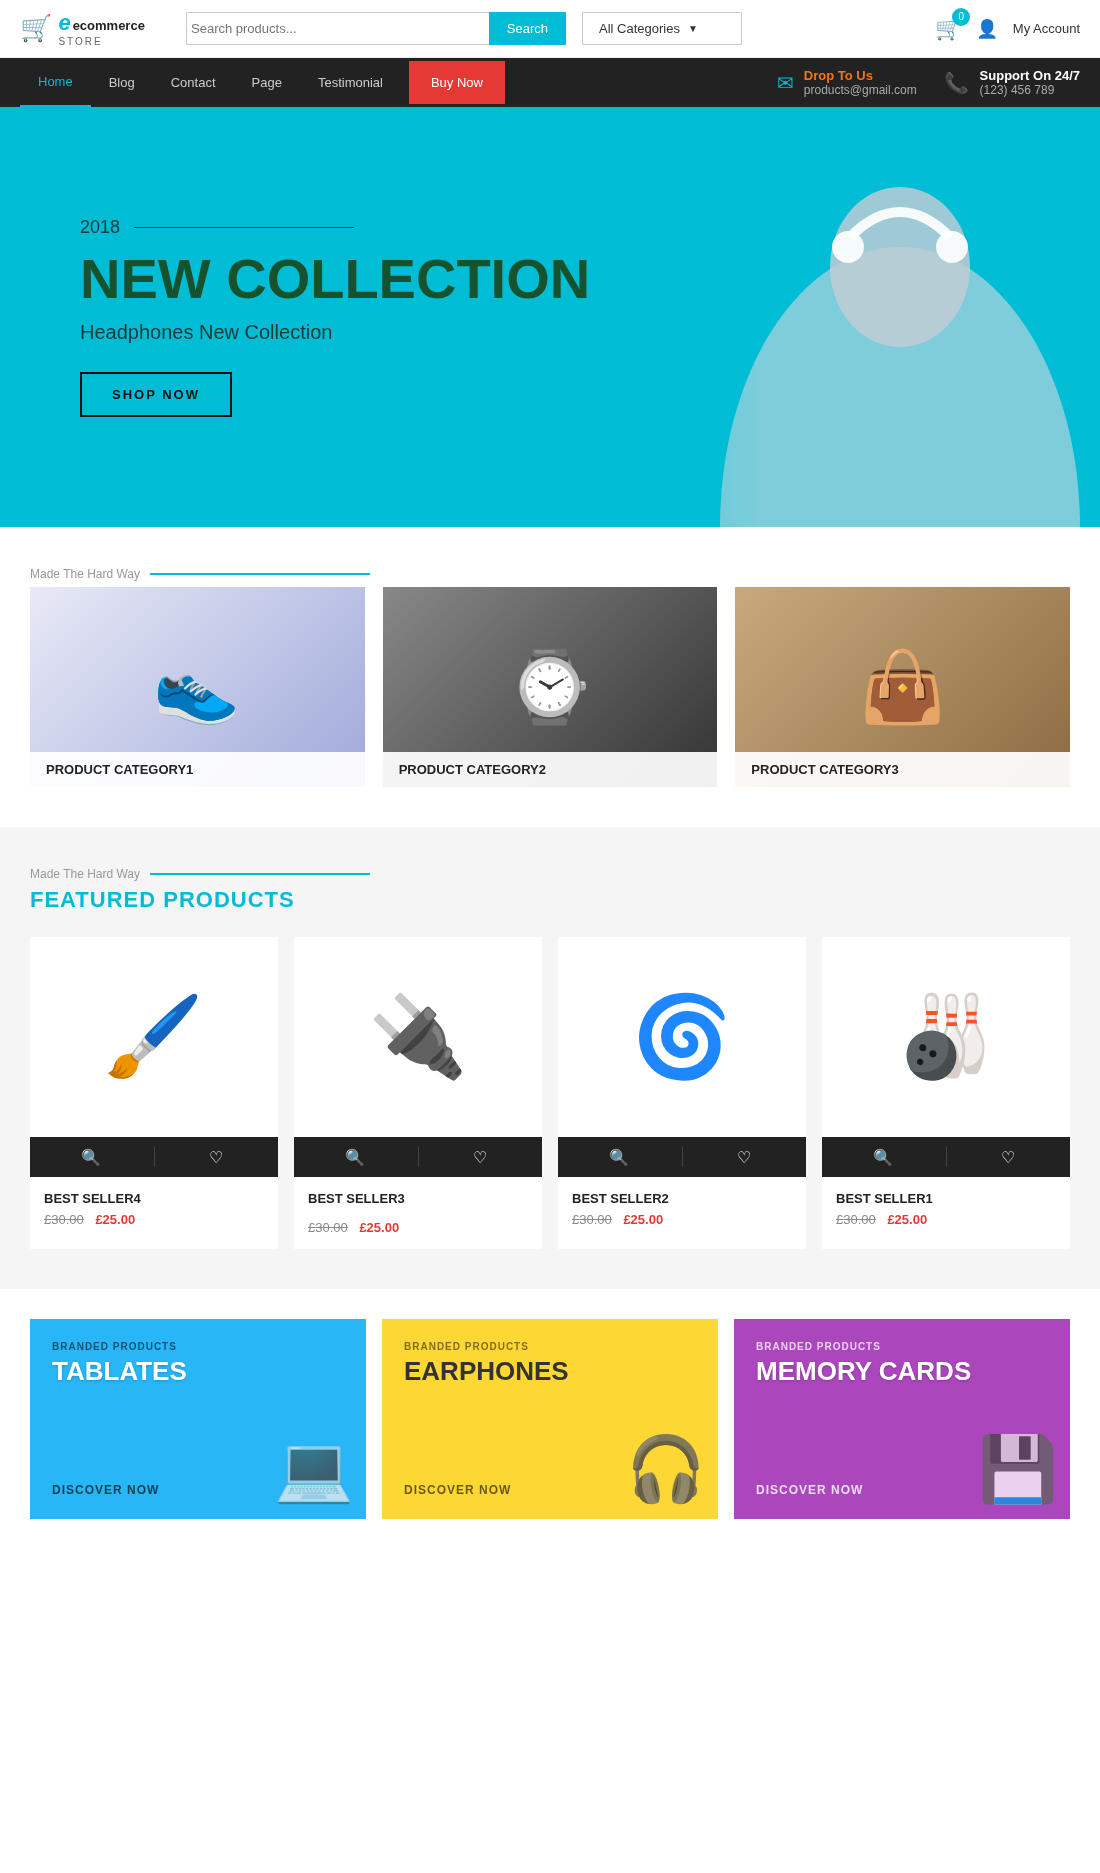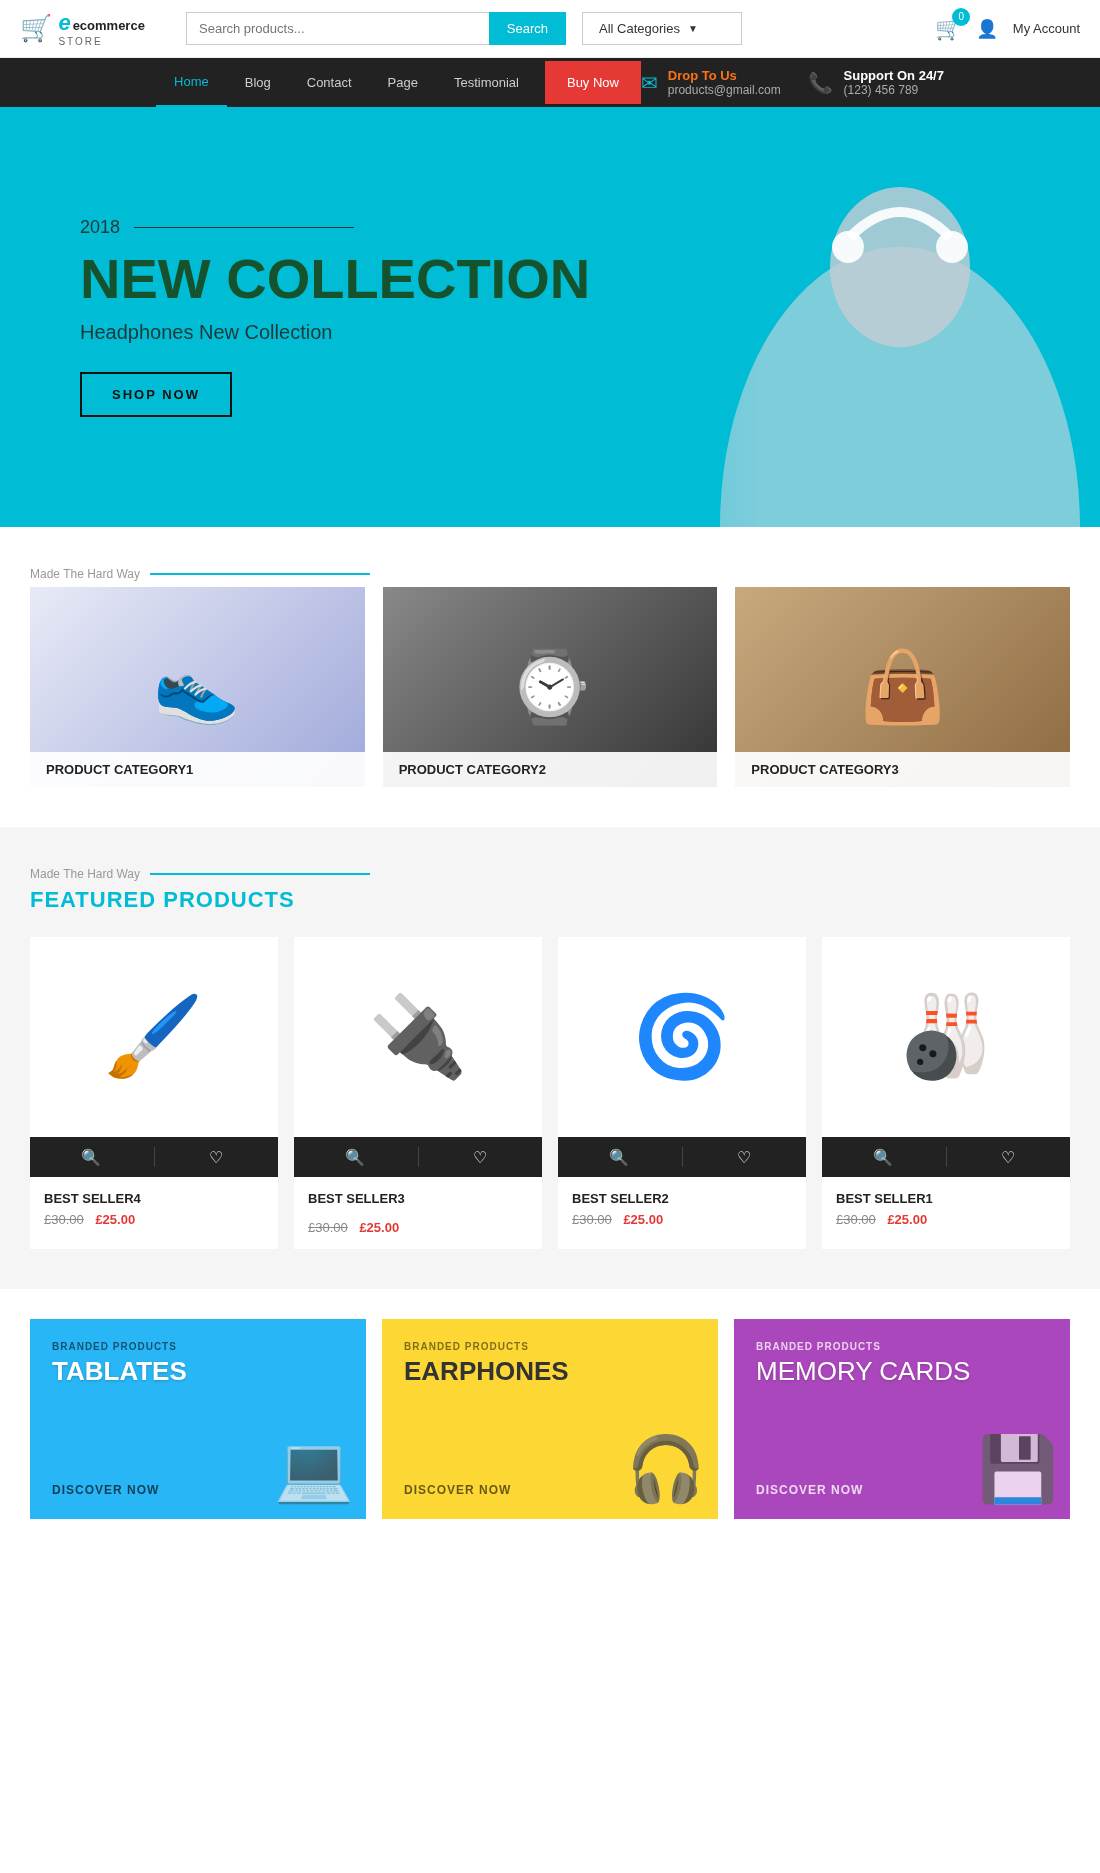--- a/index.html
+++ b/index.html
@@ -14,40 +14,40 @@
     <div>
       <div style="display:flex;align-items:baseline;gap:2px;">
         <span style="font-size:22px;font-weight:900;color:#00bcd4;font-style:italic;">e</span>
         <span style="font-size:13px;font-weight:bold;color:#222;">ecommerce</span>
       </div>
       <div style="font-size:10px;color:#666;letter-spacing:2px;text-transform:uppercase;">Store</div>
     </div>
   </div>
 
   <div style="display:flex;flex:1;max-width:380px;">
-    <input type="text" style="flex: 1 1 0%; padding: 8px 12px; border-top: 1px solid rgb(204, 204, 204); border-bottom: 1px solid rgb(204, 204, 204); border-left: 1px solid rgb(204, 204, 204); border-image: initial; border-right: none; font-size: 13px; outline: none;" placeholder="Search products...">
+    <input type="text" style="flex: 1 1 0%; padding: 8px 4px; border-top: 1px solid rgb(204, 204, 204); border-bottom: 1px solid rgb(204, 204, 204); border-left: 1px solid rgb(204, 204, 204); border-image: initial; border-right: none; font-size: 13px; outline: none;" placeholder="Search products...">
     <button style="background:#00bcd4;color:#fff;border:none;padding:8px 18px;cursor:pointer;font-size:13px;">Search</button>
   </div>
 
   <div style="display:flex;align-items:center;border:1px solid #ccc;padding:8px 16px;font-size:13px;cursor:pointer;gap:8px;color:#333;min-width:160px;">
     <span>All Categories</span>
     <span style="font-size:10px;">▼</span>
   </div>
 
   <div style="display:flex;align-items:center;gap:14px;margin-left:auto;">
     <div style="position:relative;cursor:pointer;font-size:22px;">
       🛒
       <span style="position:absolute;top:-8px;right:-8px;background:#00bcd4;color:#fff;border-radius:50%;width:18px;height:18px;font-size:10px;display:flex;align-items:center;justify-content:center;">0</span>
     </div>
     <span style="font-size:18px;">👤</span>
     <span style="font-size:13px;color:#333;cursor:pointer;">My Account</span>
   </div>
 </header>
 
-<nav style="background:#222;display:flex;align-items:center;padding:0 20px;justify-content:center;">
+<nav style="background:#222;display:flex;align-items:center;padding:0 20px;justify-content:space-between;">
   <div style="display:flex;align-items:center;">
     <a style="color:#00bcd4;padding:16px 18px;font-size:13px;cursor:pointer;text-decoration:none;border-bottom:2px solid #00bcd4;">Home</a>
     <a style="color:#ccc;padding:16px 18px;font-size:13px;cursor:pointer;text-decoration:none;">Blog</a>
     <a style="color:#ccc;padding:16px 18px;font-size:13px;cursor:pointer;text-decoration:none;">Contact</a>
     <a style="color:#ccc;padding:16px 18px;font-size:13px;cursor:pointer;text-decoration:none;">Page</a>
     <a style="color:#ccc;padding:16px 18px;font-size:13px;cursor:pointer;text-decoration:none;">Testimonial</a>
     <button style="background:#e53935;color:#fff;border:none;padding:14px 22px;font-size:13px;cursor:pointer;margin-left:8px;">Buy Now</button>
   </div>
   <div style="display:flex;align-items:center;gap:28px;">
     <div style="display:flex;align-items:center;gap:10px;">
@@ -221,20 +221,20 @@
         <div style="font-size:10px;font-weight:bold;text-transform:uppercase;color:rgba(0,0,0,0.5);letter-spacing:1px;margin-bottom:4px;">BRANDED PRODUCTS</div>
         <div style="font-size:26px;font-weight:900;text-transform:uppercase;color:#333;">EARPHONES</div>
       </div>
       <div style="font-size:12px;font-weight:bold;text-transform:uppercase;color:rgba(0,0,0,0.6);letter-spacing:1px;">DISCOVER NOW</div>
       <span style="position:absolute;right:12px;bottom:12px;font-size:64px;opacity:0.8;">🎧</span>
     </div>
 
     <div style="flex:1;min-height:200px;background:#ab47bc;position:relative;overflow:hidden;padding:22px;display:flex;flex-direction:column;justify-content:space-between;cursor:pointer;">
       <div>
         <div style="font-size:10px;font-weight:bold;text-transform:uppercase;color:rgba(255,255,255,0.75);letter-spacing:1px;margin-bottom:4px;">BRANDED PRODUCTS</div>
-        <div style="font-size:26px;font-weight:400;text-transform:uppercase;color:#fff;text-shadow:0 1px 3px rgba(0,0,0,0.2);">MEMORY CARDS</div>
+        <div style="font-size:26px;font-weight:700;text-transform:uppercase;color:#fff;text-shadow:0 1px 3px rgba(0,0,0,0.2);">MEMORY CARDS</div>
       </div>
       <div style="font-size:12px;font-weight:bold;text-transform:uppercase;color:rgba(255,255,255,0.8);letter-spacing:1px;">DISCOVER NOW</div>
       <span style="position:absolute;right:12px;bottom:12px;font-size:64px;opacity:0.75;">💾</span>
     </div>
 
   </div>
 </section>
 
 </body></html>

